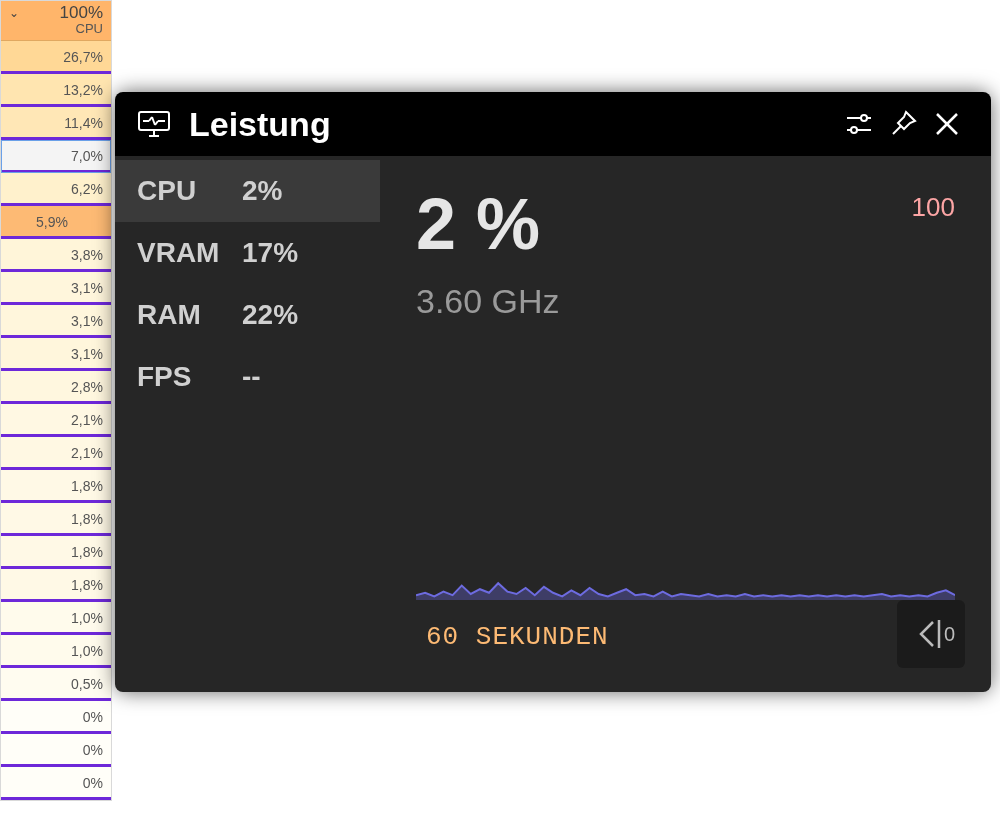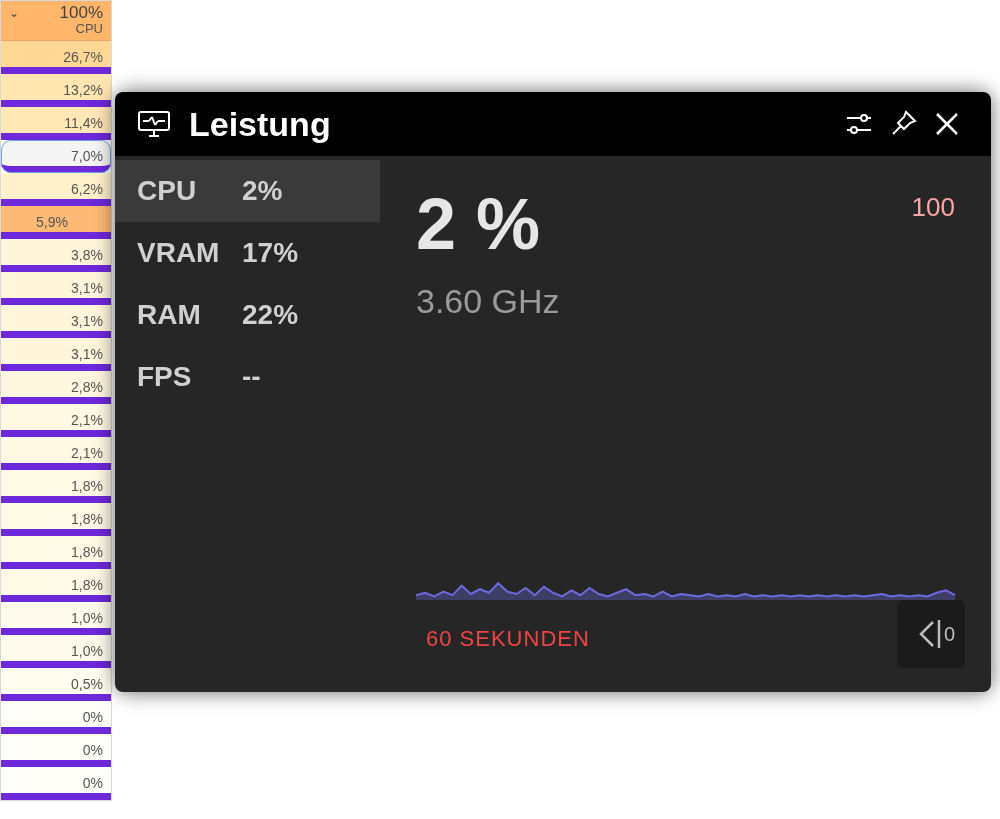--- a/index.html
+++ b/index.html
@@ -38,30 +38,29 @@
     justify-content: space-between;
   }
   .cpu-column .header .chev { font-size: 12px; }
   .cpu-column .header .pct  { font-size: 17px; font-weight: 400; }
   .cpu-column .header .lbl  { font-size: 13px; color:#555; margin-top:-2px; }
   .cpu-column .cell {
     height: 33px;
     line-height: 33px;
     text-align: right;
     padding-right: 8px;
-    border-bottom: 7px solid #6d28d9;
+    border-bottom: 3px solid #6d28d9;
     color: #555;
     font-size: 14px;
   }
   
   .cpu-column .cell.selected {
     outline: 1px solid #6aa0e8;
     outline-offset: -1px;
     background: #f4f4f4 !important;
-    border-radius: 10px;
   }
 
   
   .perf-overlay {
     position: absolute;
     top: 92px;
     left: 115px;
     width: 876px;
     height: 600px;
     background: #1e1e1e;
@@ -146,23 +145,24 @@
     position: absolute;
     left: 36px;
     right: 36px;
     bottom: 92px;
     height: 120px;
   }
   .perf-overlay .main .xlabel {
     position:absolute;
     bottom: 40px;
     left: 46px;
-    font-size: 22px;
+    font-size: 26px;
     letter-spacing: 1px;
-    color: #ef4444;
+    color: #fdba74;
+    font-family: Liberation Mono, monospace;
   }
   .perf-overlay .main .snap-btn {
     position:absolute;
     bottom: 24px; right: 26px;
     width: 68px; height: 68px;
     background: #1b1b1b;
     border-radius: 6px;
     display:flex; align-items:center; justify-content:center;
     cursor:pointer;
   }

